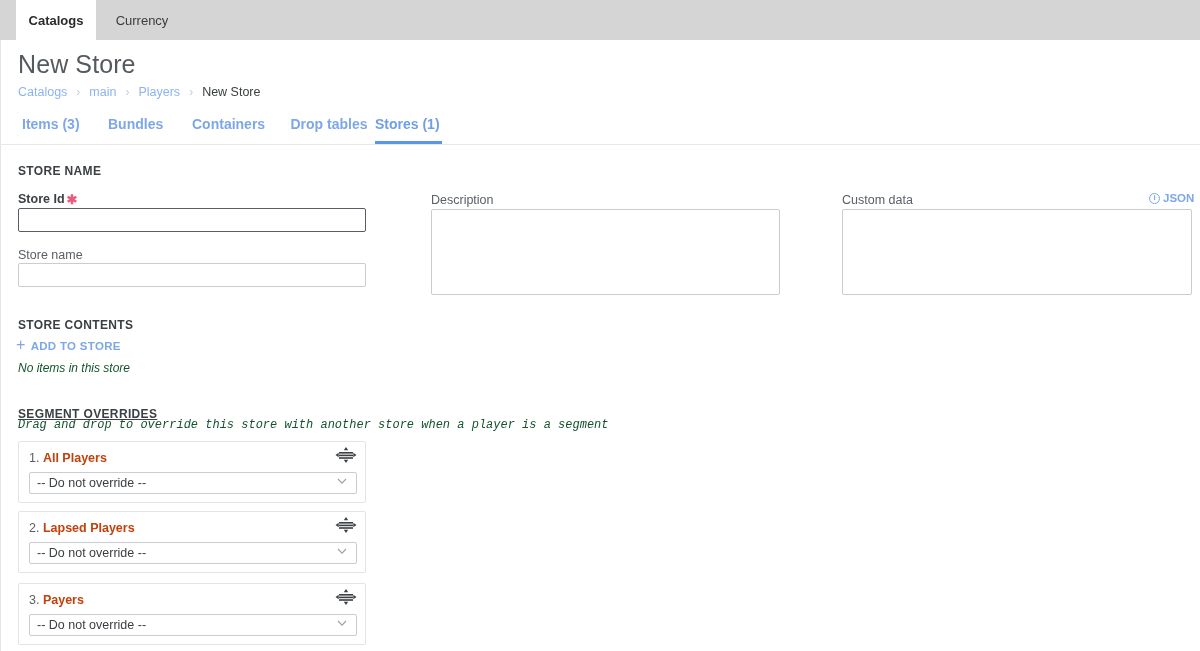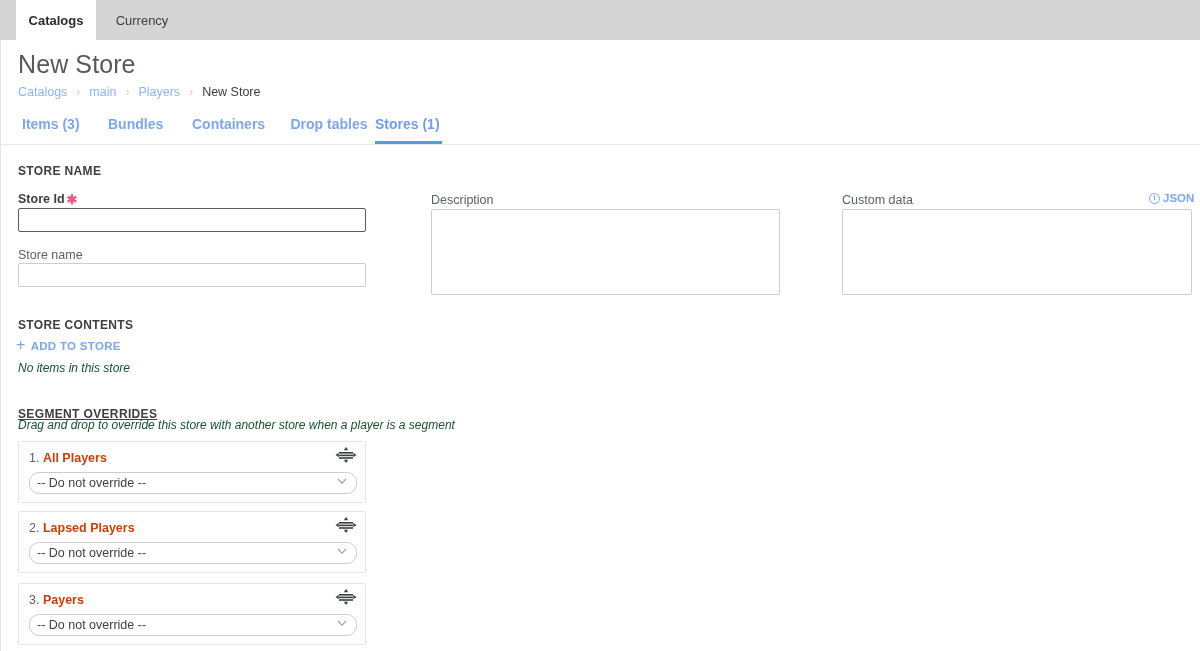--- a/index.html
+++ b/index.html
@@ -251,21 +251,21 @@
     top: -1px;
   }
 
   .note-text {
     position: absolute;
     font-size: 12px;
     font-style: italic;
     color: #14532d;
   }
   .nt-noitems { left: 18px; top: 361px; }
-  .nt-dragdrop { left: 18px; top: 418px; }
+  .nt-dragdrop { left: 18px; top: 418px; font-family: Liberation Mono, monospace; }
 
   
   .seg-card {
     position: absolute;
     left: 18px;
     width: 348px;
     height: 62px;
     background: #ffffff;
     border: 1px solid #e2e4e6;
     border-radius: 2px;
@@ -288,21 +288,21 @@
     width: 22px; height: 18px;
     cursor: move;
   }
 
   .seg-select {
     position: absolute;
     left: 10px; top: 30px;
     width: 328px; height: 22px;
     background: #ffffff;
     border: 1px solid #c9ccd1;
-    border-radius: 10px;
+    border-radius: 2px;
     font-family: "Liberation Sans", sans-serif;
     font-size: 12.5px;
     color: #3c4043;
     padding: 0 22px 0 7px;
     -webkit-appearance: none;
     -moz-appearance: none;
     appearance: none;
     outline: none;
     cursor: pointer;
   }

